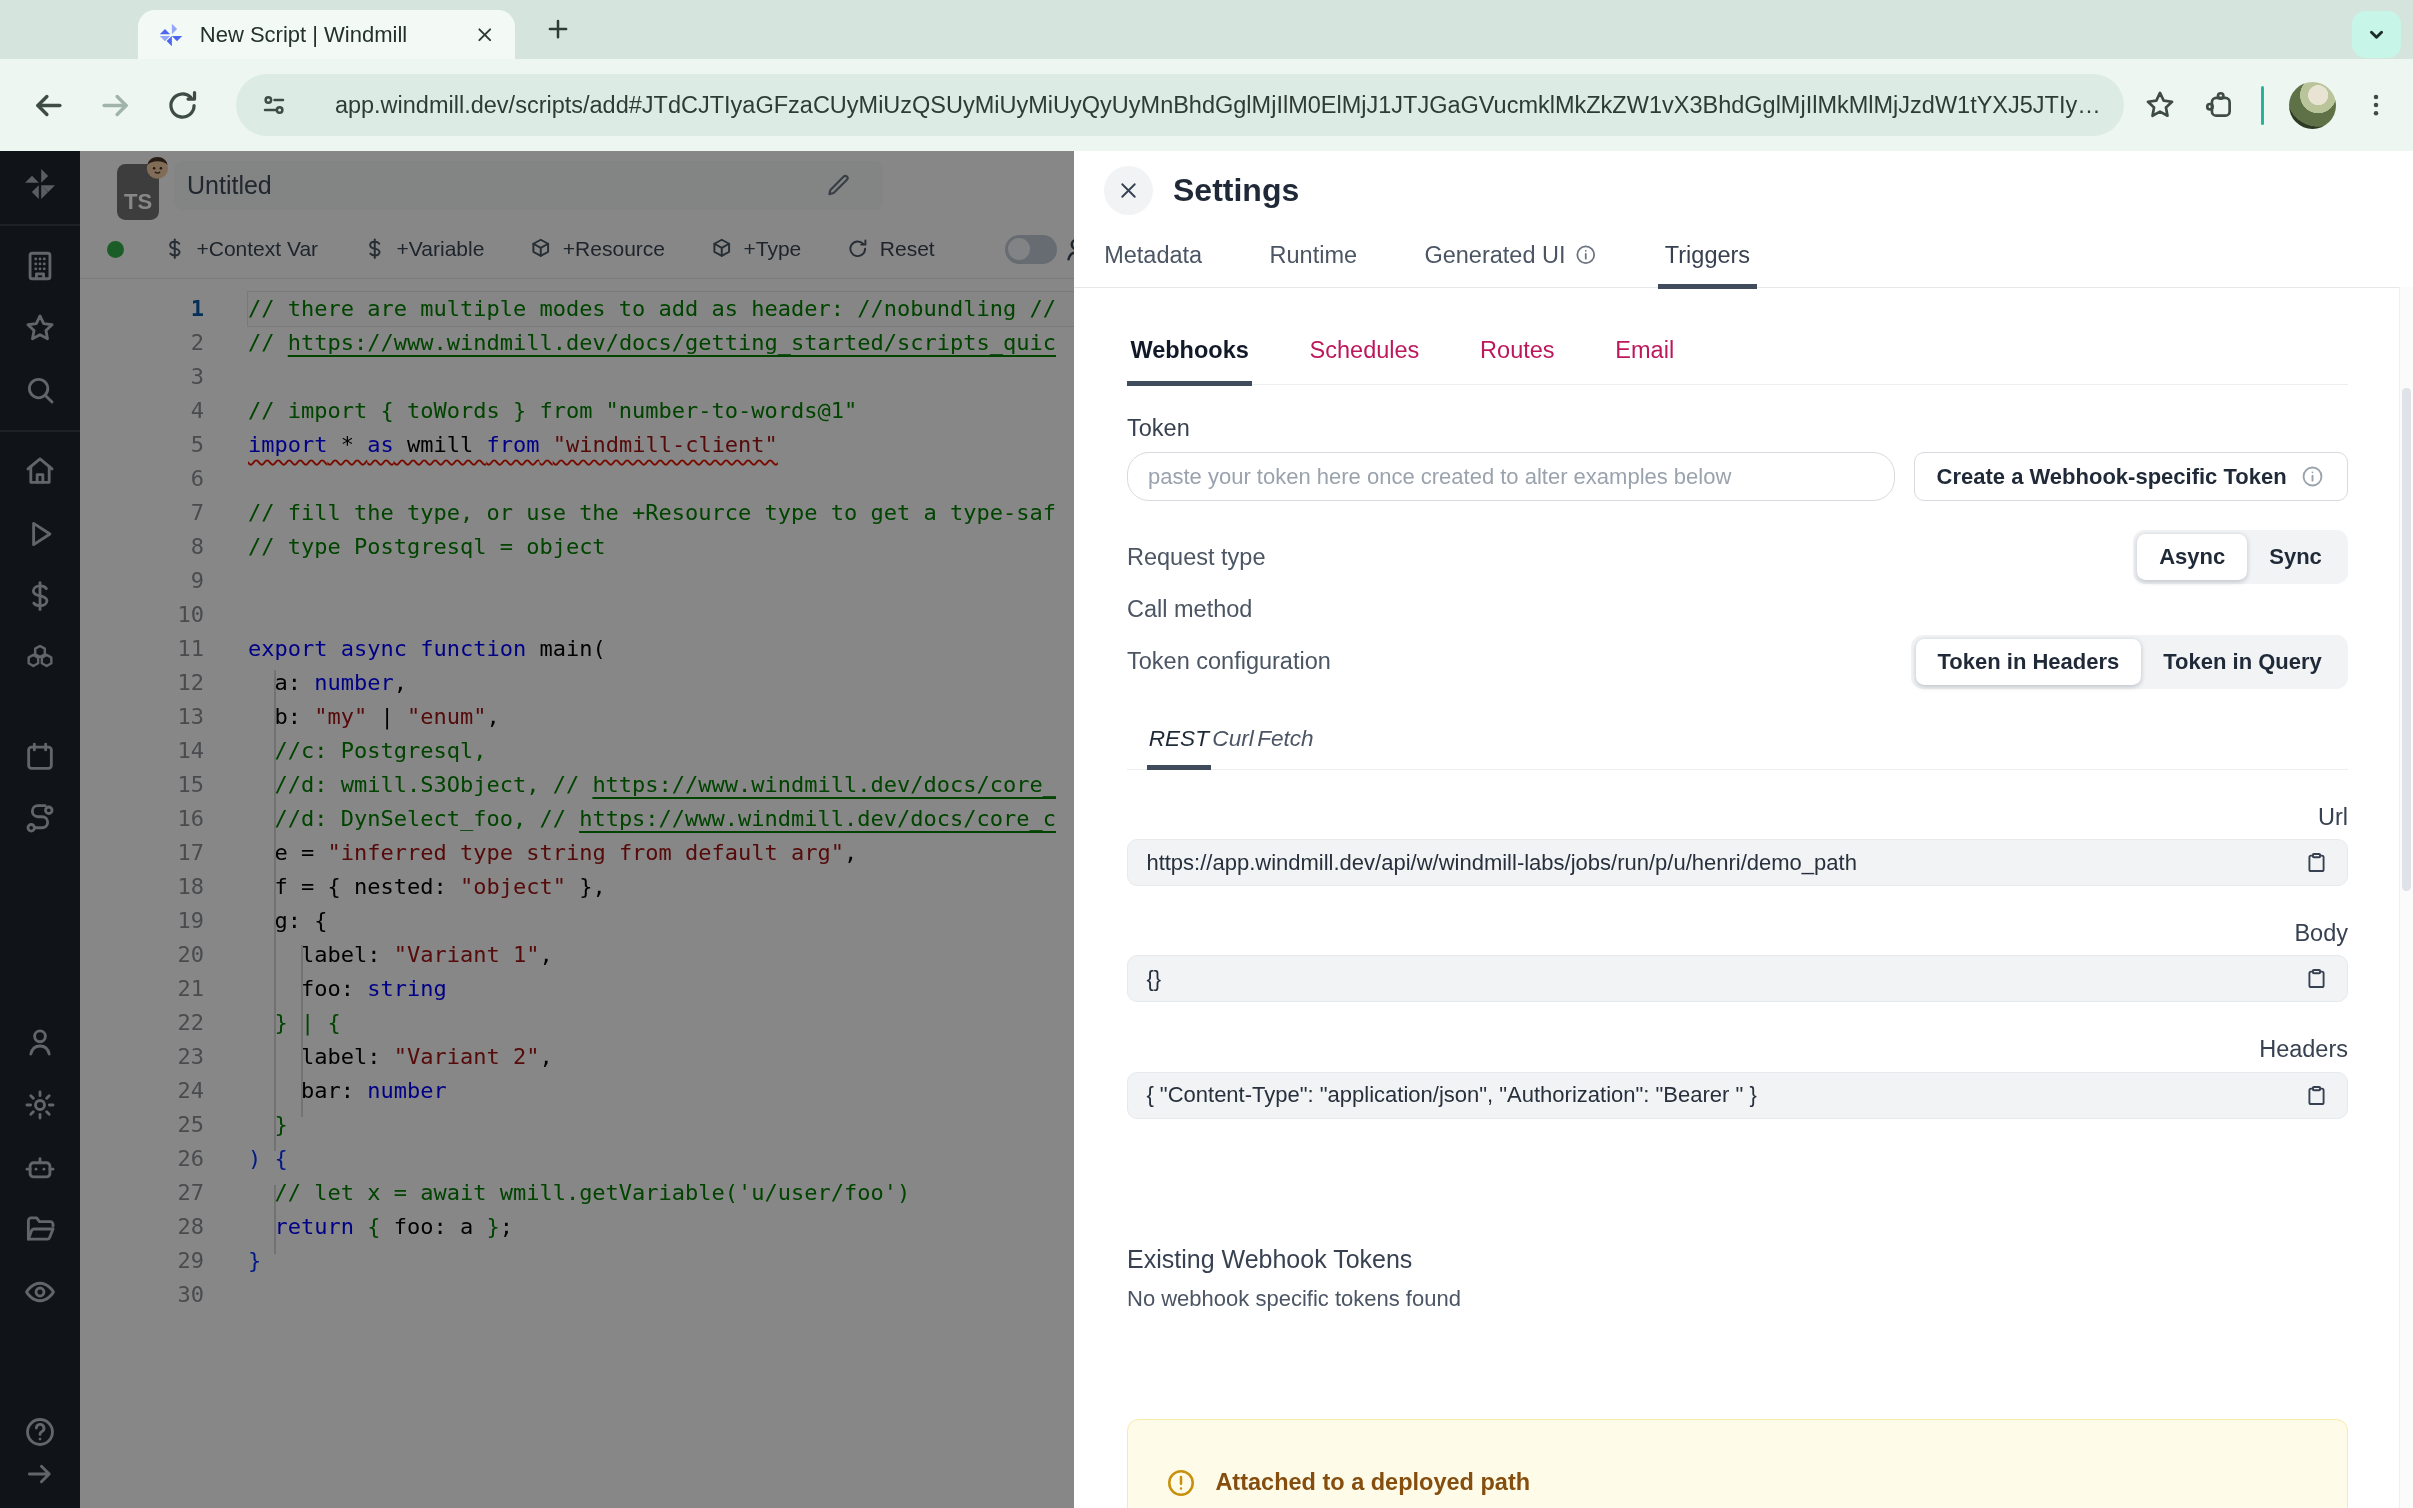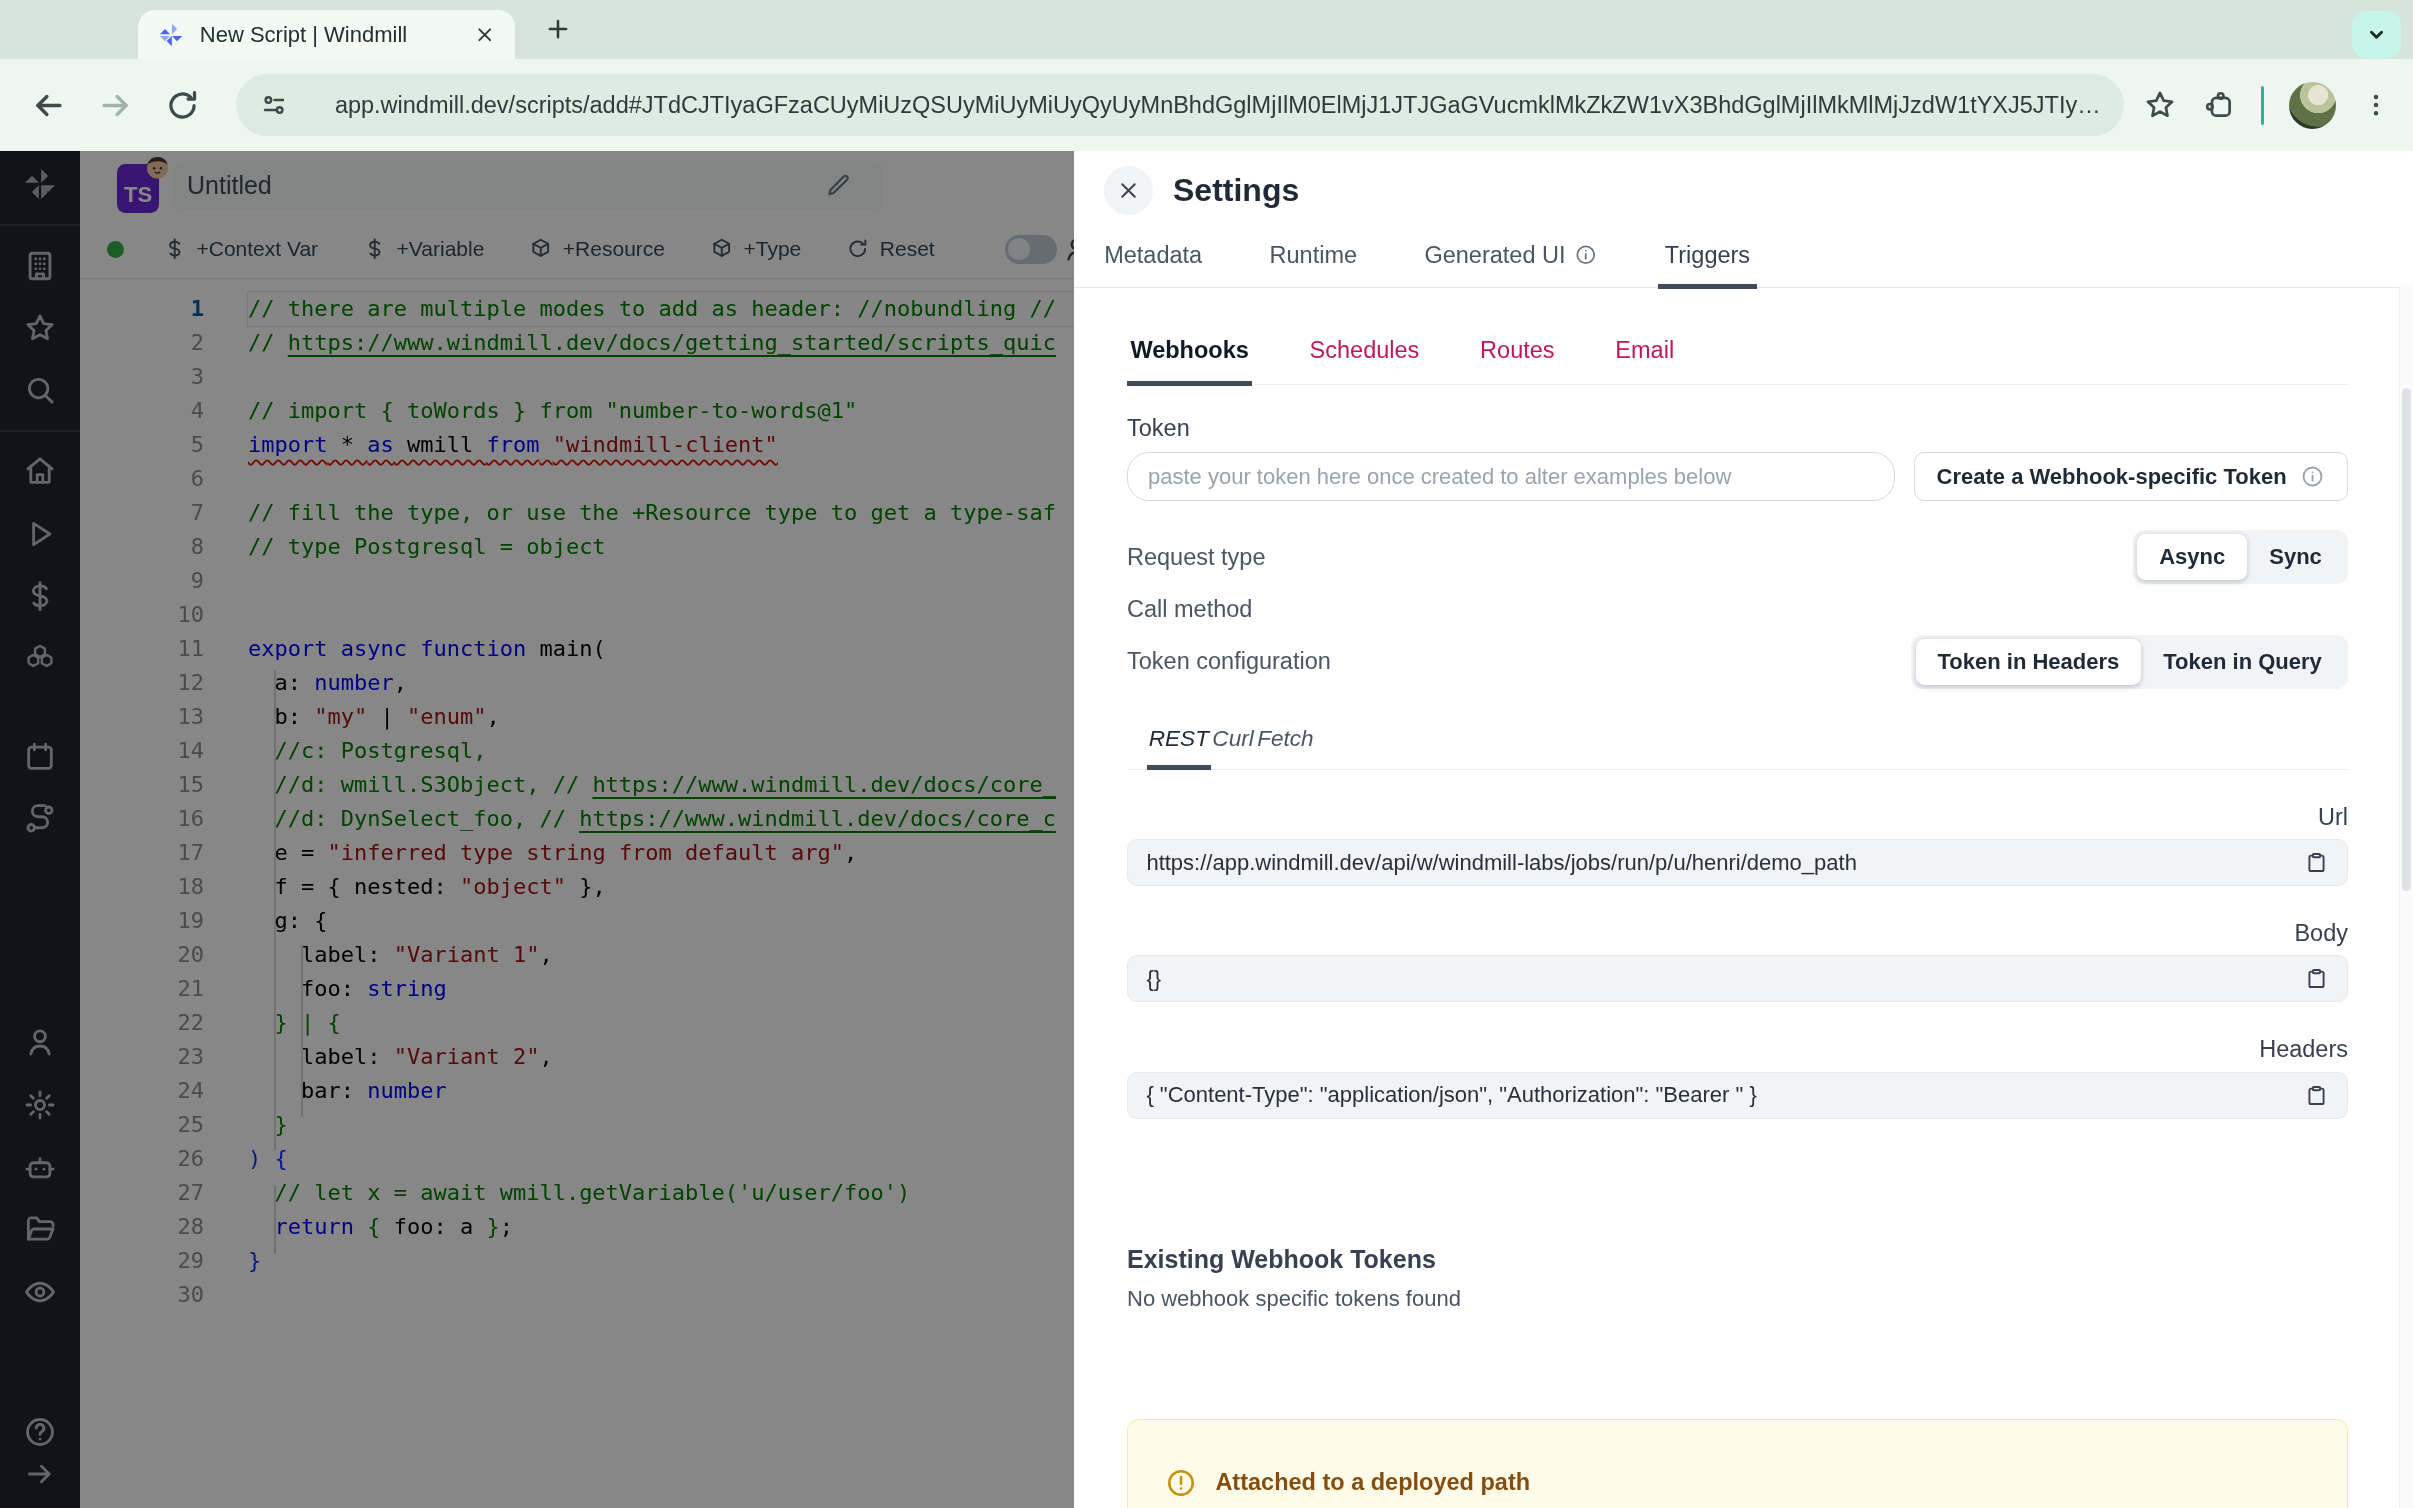--- a/index.html
+++ b/index.html
@@ -38,21 +38,21 @@
   .sb-div{width:80px;height:1.7px;background:#39414c;margin:8.4px 0;flex:none;}
   .sb-ic{width:34px;height:34px;color:#b9c1ca;margin:14.2px 0;flex:none;}
   .sb-ic.pre-gap{margin-top:50px;}
   .sb-grow{flex:1;}
   .sb-ic.tight{margin:5px 0;}
 
   
   .editor{width:994px;flex:none;display:flex;flex-direction:column;background:#fff;overflow:hidden;}
   .ed-head{height:69px;position:relative;flex:none;}
   .title-band{position:absolute;left:94px;top:10px;width:709px;height:49px;background:#f7f9fa;border-radius:8.4px;}
-  .ts-badge{position:absolute;left:37px;top:12.6px;width:42px;height:49px;background:#6d28d9;border-radius:8.4px;
+  .ts-badge{position:absolute;left:37px;top:12.6px;width:42px;height:56px;background:#737373;border-radius:8.4px;
             color:#fff;font-weight:bold;font-size:22px;display:flex;align-items:flex-end;justify-content:center;padding-bottom:4.2px;box-sizing:border-box;}
   .ts-emoji{position:absolute;left:64px;top:3.4px;}
   .ed-title{position:absolute;left:107px;top:20px;font-size:25px;font-weight:500;color:#3f4a58;}
   .pencil{position:absolute;left:744px;top:20px;color:#6b7683;}
   .ed-tools{height:59px;flex:none;border-bottom:1.7px solid #e5e8ec;display:flex;align-items:center;
             padding-left:27px;box-sizing:border-box;position:relative;}
   .dot{width:17px;height:17px;border-radius:50%;background:#34b04a;margin-right:39px;flex:none;}
   .tool-btn{display:flex;align-items:center;gap:10px;margin-right:45px;color:#3b4754;font-size:21px;font-weight:500;flex:none;}
   .tool-btn .tb-ic{color:#4a5663;}
   .toggle{position:absolute;left:925px;top:15px;width:52px;height:28.5px;border-radius:14.2px;background:#c3cdd9;}
@@ -106,21 +106,21 @@
   .seg-opt.sel{background:#fff;box-shadow:0 1.7px 5px rgba(15,23,42,.22);}
   .seg-ic{color:#9aa3ad;flex:none;} .seg-ic.orange{color:#e8823c;}
   .snip-tabs{display:flex;border-bottom:1.7px solid #eceef0;margin-top:37px;padding-left:20px;font-style:italic;}
   .snip-tab{font-size:22.6px;color:#4b5563;padding:0 1.7px 13.4px;border-bottom:5px solid transparent;margin-bottom:-1.7px;}
   .snip-tab.active{color:#1f2937;border-bottom-color:#404b5c;}
   .f-lbl{margin-top:34px;font-size:23.5px;color:#374151;text-align:right;}
   .f-field{margin-top:8.4px;height:47px;background:#f1f3f5;border:1.7px solid #e7eaed;border-radius:10px;
            display:flex;align-items:center;padding:0 18.4px;box-sizing:border-box;}
   .f-val{flex:1;font-size:22px;color:#27303c;white-space:nowrap;overflow:hidden;}
   .copy-btn{color:#374151;flex:none;}
-  .ex-title{margin-top:126px;font-size:25px;color:#374151;font-weight:bold;}
+  .ex-title{margin-top:126px;font-size:25px;color:#374151;}
   .ex-empty{margin-top:11.7px;font-size:22px;color:#4b5563;}
   .warn{margin-top:107px;background:#fefce8;border:1.7px solid #fbeaa2;border-radius:11.7px;
         padding:47px 37px;height:268px;box-sizing:border-box;}
   .warn-head{display:flex;align-items:center;gap:18.4px;}
   .warn-ic{color:#c8900c;flex:none;}
   .warn-title{font-size:23.5px;font-weight:bold;color:#854d0e;}
   .p-scroll{position:absolute;right:0;top:136px;bottom:0;width:13.4px;background:#fbfbfb;border-left:1.7px solid #f0f0f0;}
   .p-thumb{position:absolute;right:2.5px;top:101px;width:8.4px;height:503px;border-radius:4.2px;background:#dfe3e7;}
 </style>
 </head>

